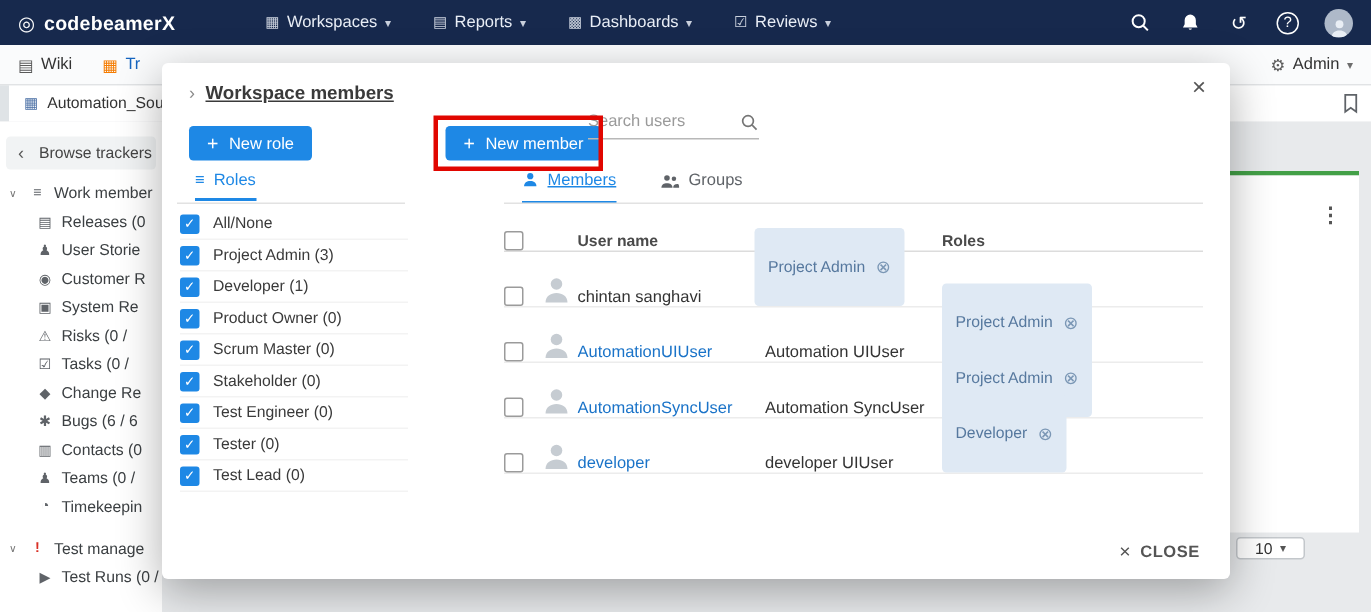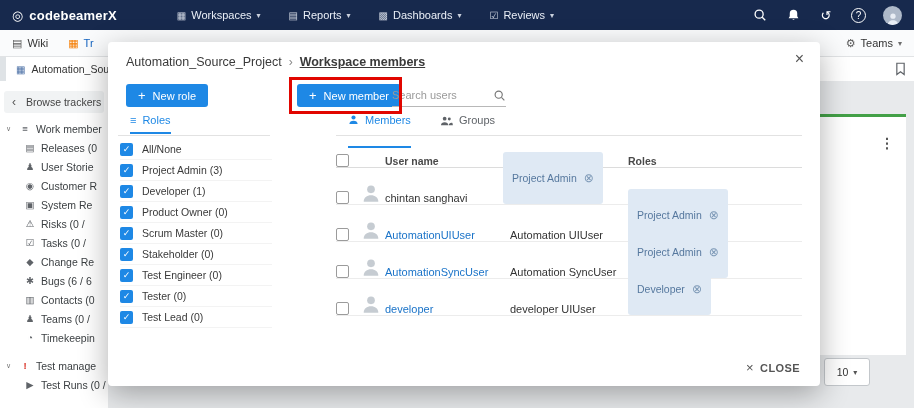--- a/index.html
+++ b/index.html
@@ -43,49 +43,49 @@
   .tree li.parent{padding-left:6px;}
   .tree li.section-gap{margin-top:9px;}
   .t-ic{width:12px;font-size:9.5px;color:#5f6368;flex:none;text-align:center;}
   .t-ic.red{color:#d93025;font-weight:bold;}
   .t-caret{font-size:7px;color:#777;flex:none;width:8px;}
 
   
   .green-bar{position:absolute;top:114px;left:820px;width:86px;height:3px;background:#43a047;z-index:1;}
   .white-panel{position:absolute;top:117px;left:820px;width:86px;height:238px;background:#fff;z-index:1;}
   .kebab{position:absolute;top:18px;right:12px;font-size:14px;color:#555;font-weight:bold;cursor:pointer;}
-  .pagesize{position:absolute;top:358px;left:824px;width:46px;height:28px;background:#fff;border:1px solid #c3c7cb;border-radius:3px;display:flex;align-items:center;justify-content:center;gap:5px;font-size:10.5px;color:#333;z-index:1;cursor:pointer;}
+  .pagesize{position:absolute;top:358px;left:824px;width:46px;height:15px;background:#fff;border:1px solid #c3c7cb;border-radius:3px;display:flex;align-items:center;justify-content:center;gap:5px;font-size:10.5px;color:#333;z-index:1;cursor:pointer;}
   .pagesize .caret{color:#555;opacity:1;}
 
   
   .modal{position:absolute;left:108px;top:42px;width:712px;height:344px;background:#fff;border-radius:4px;box-shadow:0 8px 30px rgba(0,0,0,.32);z-index:10;}
   .m-header{position:absolute;left:18px;top:13px;font-size:12.5px;color:#3a3a3a;display:flex;gap:7px;align-items:center;}
   .m-header .sep{color:#8a8a8a;font-size:12px;}
   .m-header .page{font-weight:bold;text-decoration:underline;}
   .m-close{position:absolute;right:16px;top:9px;font-size:16px;color:#555;cursor:pointer;line-height:1;}
 
   .btn{position:absolute;height:23px;background:#1e88e5;color:#fff;font-size:11px;border:none;border-radius:3px;display:flex;align-items:center;gap:7px;padding:0 12px;cursor:pointer;font-family:inherit;}
   .btn .plus{font-size:13px;line-height:1;}
   .btn-new-role{left:18px;top:42px;}
   .btn-new-member{left:189px;top:42px;}
   .red-box{position:absolute;left:181px;top:35px;width:113px;height:37px;border:3px solid #e10600;pointer-events:none;z-index:12;}
 
-  .search-wrap{position:absolute;left:284px;top:42px;width:114px;height:23px;border-bottom:1px solid #b8b8b8;display:flex;align-items:center;gap:4px;}
+  .search-wrap{position:absolute;left:284px;top:28px;width:114px;height:23px;border-bottom:1px solid #b8b8b8;display:flex;align-items:center;gap:4px;}
   .search-wrap input{border:none;outline:none;flex:1;min-width:0;font-size:11px;color:#333;font-family:inherit;background:transparent;}
   .search-wrap input::placeholder{color:#9a9a9a;}
 
   .roles-tab{position:absolute;left:22px;top:72px;display:flex;gap:6px;align-items:center;font-size:11px;color:#1e88e5;padding-bottom:6px;border-bottom:2px solid #1e88e5;cursor:pointer;}
   .left-divider{position:absolute;left:10px;top:93px;width:152px;height:1px;background:#e2e2e2;}
   .roles-list{position:absolute;left:12px;top:97px;width:152px;list-style:none;}
   .roles-list li{height:21px;display:flex;align-items:center;gap:9px;font-size:10.5px;color:#3a3a3a;border-bottom:1px solid #f3f3f3;cursor:pointer;}
   .cb{width:13px;height:13px;border-radius:2px;flex:none;display:flex;align-items:center;justify-content:center;cursor:pointer;}
   .cb.on{background:#1e88e5;color:#fff;font-size:9px;}
   .cb.off{background:#fff;border:1.5px solid #9b9b9b;}
 
-  .tab-members{position:absolute;left:240px;top:72px;display:flex;gap:6px;align-items:flex-start;font-size:11px;color:#1e88e5;padding-bottom:20px;border-bottom:2px solid #1e88e5;cursor:pointer;}
+  .tab-members{position:absolute;left:240px;top:72px;display:flex;gap:6px;align-items:flex-start;font-size:11px;color:#1e88e5;padding-bottom:8px;border-bottom:2px solid #1e88e5;cursor:pointer;text-decoration:underline;}
   .tab-groups{position:absolute;left:332px;top:72px;display:flex;gap:6px;align-items:flex-end;font-size:11px;color:#5f6368;cursor:pointer;}
   .right-divider{position:absolute;left:228px;top:93px;width:466px;height:1px;background:#e2e2e2;}
 
   .mtable{position:absolute;left:228px;top:95px;width:466px;}
   .thead,.trow{display:flex;align-items:flex-end;}
   .thead{height:31px;border-bottom:1px solid #dcdcdc;font-size:10.5px;color:#4a4a4a;font-weight:bold;}
   .trow{height:37px;border-bottom:1px solid #ececec;font-size:11px;}
   .c-check{width:24px;flex:none;display:flex;align-items:center;}
   .c-avatar{width:25px;flex:none;display:flex;align-items:center;}
   .c-user{width:125px;flex:none;overflow:hidden;white-space:nowrap;}
@@ -160,21 +160,21 @@
     <div class="tb-item">
       <span class="tb-ic">▤</span>
       <span>Wiki</span>
     </div>
     <div class="tb-item">
       <span class="tb-ic orange">▦</span>
       <span style="color:#1565c0;">Tr</span>
     </div>
     <div class="tb-right">
       <span class="tb-ic">⚙</span>
-      <span>Teams</span>
+      <span>Admin</span>
       <span class="caret" style="color:#555;">▾</span>
     </div>
   </div>
 
   <div class="tabrow">
     <div class="ptab">
       <span class="ptab-ic">▦</span>
       <span>Automation_Source</span>
     </div>
     <div class="right-strip">
@@ -258,21 +258,20 @@
     <span class="kebab">⋮</span>
   </div>
   <div class="pagesize">
     <span>10</span>
     <span class="caret">▾</span>
   </div>
 
   <div class="modal">
 
     <div class="m-header">
-      <span class="proj">Automation_Source_Project</span>
       <span class="sep">›</span>
       <span class="page">Workspace members</span>
     </div>
     <span class="m-close">×</span>
 
     <button class="btn btn-new-role">
       <span class="plus">+</span>
       <span>New role</span>
     </button>
 

